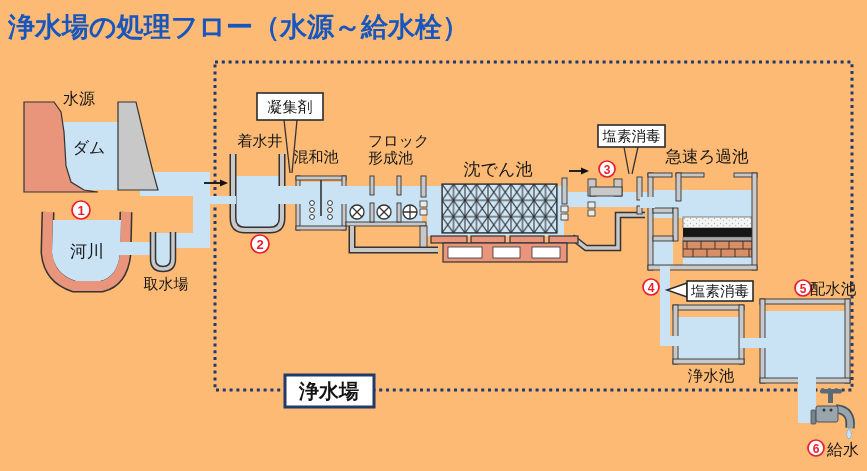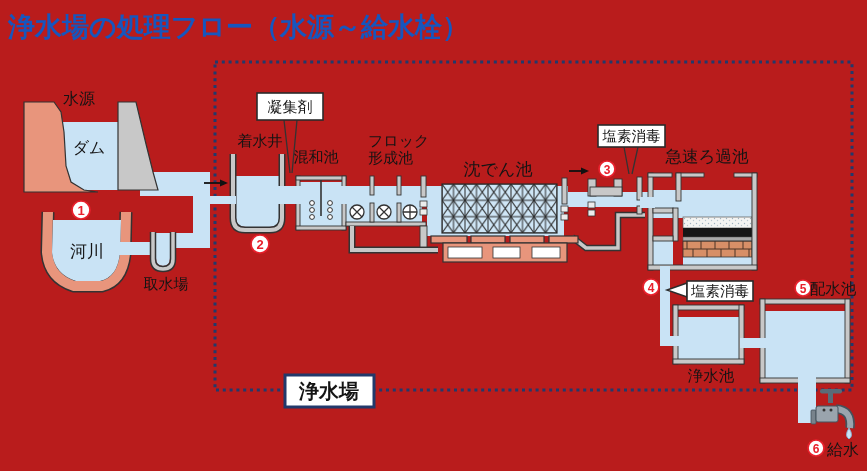--- a/index.html
+++ b/index.html
@@ -1,16 +1,16 @@
 <!DOCTYPE html>
 <html><head>
 <meta charset="utf-8">
 <style>
   html,body{margin:0;padding:0;background:#fff}
-  .stage{position:relative;width:867px;height:471px;overflow:hidden;background:#b91c1c}
+  .stage{position:relative;width:867px;height:471px;overflow:hidden;background:#fdba74}
   svg{display:block}
   .lb{font-family:"Liberation Sans","DejaVu Sans",sans-serif;fill:#141414}
   .wall{fill:#C8C8C8;stroke:#333;stroke-width:.9}
   .wt{fill:#C9E3F5}
   .sal{fill:#E8957C;stroke:#333;stroke-width:1.2}
   .sq{fill:#ECECEC;stroke:#333;stroke-width:.8}
   .box{fill:#fff;stroke:#2b2b2b;stroke-width:1.6}
   .mk{fill:#fff;stroke:#E8202C;stroke-width:1.7}
   .mkt{fill:#E8202C;font-weight:bold;text-anchor:middle;font-family:"Liberation Sans","DejaVu Sans",sans-serif}
   .ttl{font-family:"Liberation Sans","DejaVu Sans",sans-serif;font-weight:bold;fill:#1656BE}

